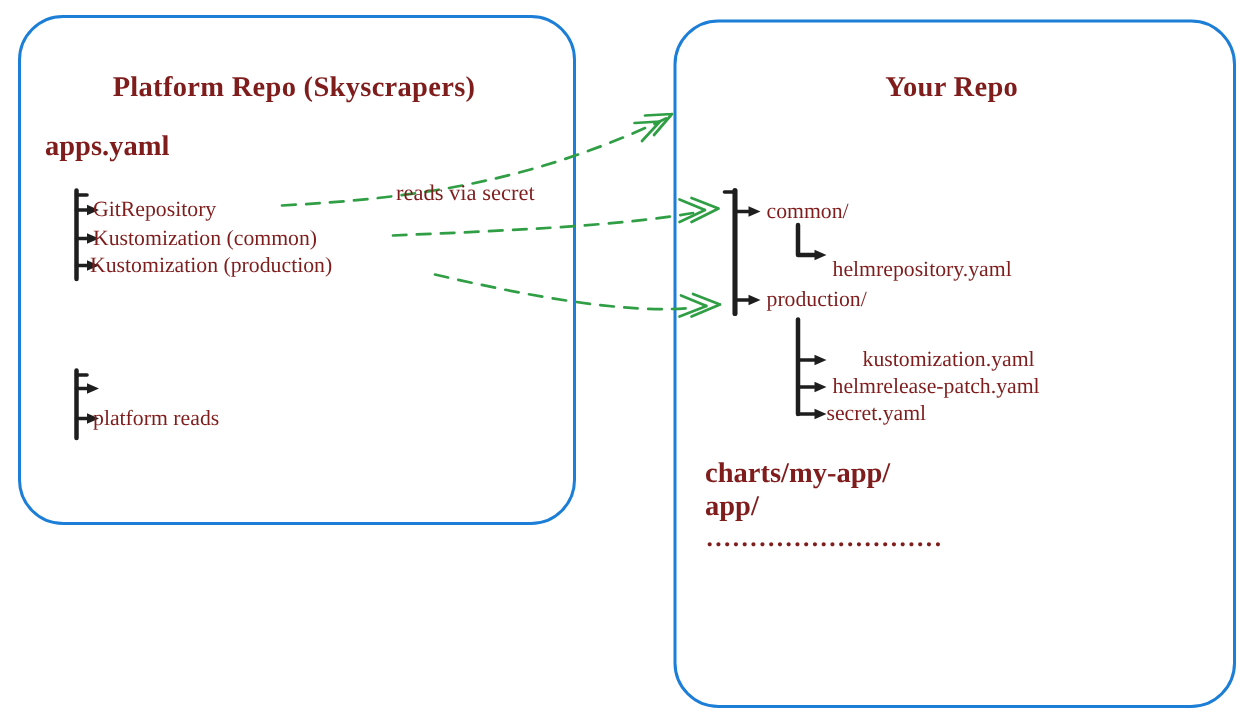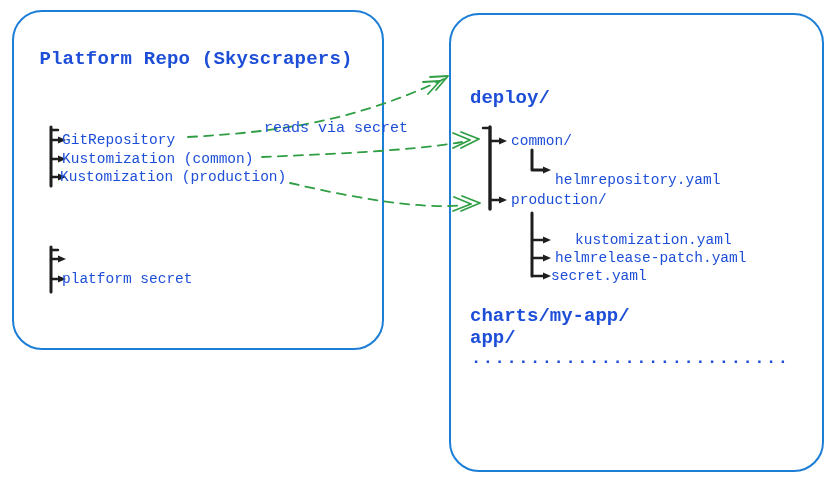--- a/index.html
+++ b/index.html
@@ -1,21 +1,21 @@
 <!DOCTYPE html>
 <html><head>
 <meta charset="utf-8">
 <style>
   html,body{margin:0;padding:0;background:#ffffff;}
   #stage{
     position:relative;
     width:829px;height:480px;
     background:#ffffff;
-    font-family:Liberation Mono, monospace;
-    color:#1d4ed8;
+    font-family:Liberation Serif, serif;
+    color:#7f1d1d;
     overflow:hidden;
   }
   .box{
     position:absolute;
     border:2.5px solid #1c7ed6;
     border-radius:30px;
     background:transparent;
   }
   #platform-box{left:12px;top:10px;width:368px;height:336px;}
   #your-box{left:449px;top:13px;width:371px;height:455px;}
@@ -97,30 +97,31 @@
     </g>
     <g>
       <path class="garrow gdash" d="M290 183 C 350 197 420 210 463 205"></path>
       <path class="garrow" d="M480 203 L462 196 M480 203 L461 211"></path>
       <path class="garrow" d="M471 204 L454 197 M471 204 L453 211"></path>
     </g>
   </svg>
 
   <div class="txt title" style="left:12px;top:48px;width:368px;">Platform Repo (Skyscrapers)</div>
 
+  <div class="txt section" style="left:30px;top:87px;">apps.yaml</div>
   <div class="txt item" style="left:62px;top:132px;">GitRepository</div>
   <div class="txt item" style="left:62px;top:151px;">Kustomization (common)</div>
   <div class="txt item" style="left:60px;top:169px;">Kustomization (production)</div>
 
-  <div class="txt item" style="left:62px;top:271px;">platform secret</div>
+  <div class="txt item" style="left:62px;top:271px;">platform reads</div>
 
   <div class="txt note" style="left:264px;top:120px;">reads via secret</div>
 
+  <div class="txt title" style="left:449px;top:48px;width:371px;">Your Repo</div>
 
-  <div class="txt section" style="left:470px;top:87px;">deploy/</div>
   <div class="txt item" style="left:511px;top:133px;">common/</div>
   <div class="txt item" style="left:555px;top:172px;">helmrepository.yaml</div>
   <div class="txt item" style="left:511px;top:192px;">production/</div>
   <div class="txt item" style="left:555px;top:232px;margin-left:20px;">kustomization.yaml</div>
   <div class="txt item" style="left:555px;top:250px;">helmrelease-patch.yaml</div>
   <div class="txt item" style="left:551px;top:268px;">secret.yaml</div>
 
   <div class="txt section" style="left:470px;top:305px;">charts/my-app/</div>
   <div class="txt section" style="left:470px;top:327px;">app/</div>
   <div class="txt dots" style="left:471px;top:349px;">...........................</div>

